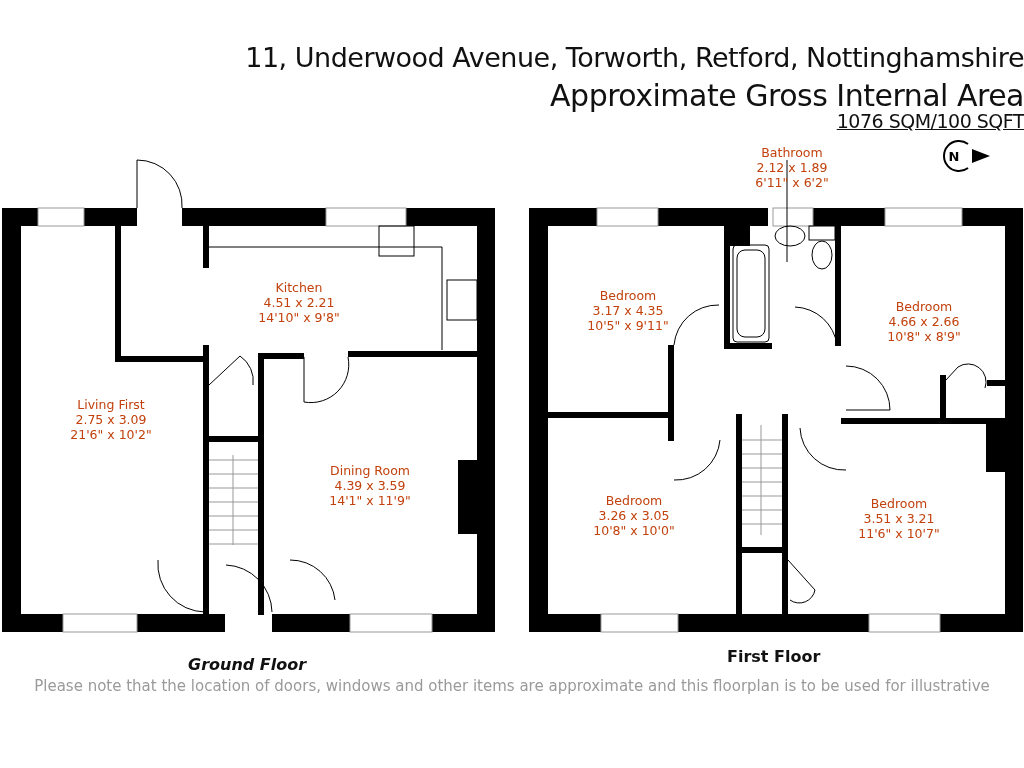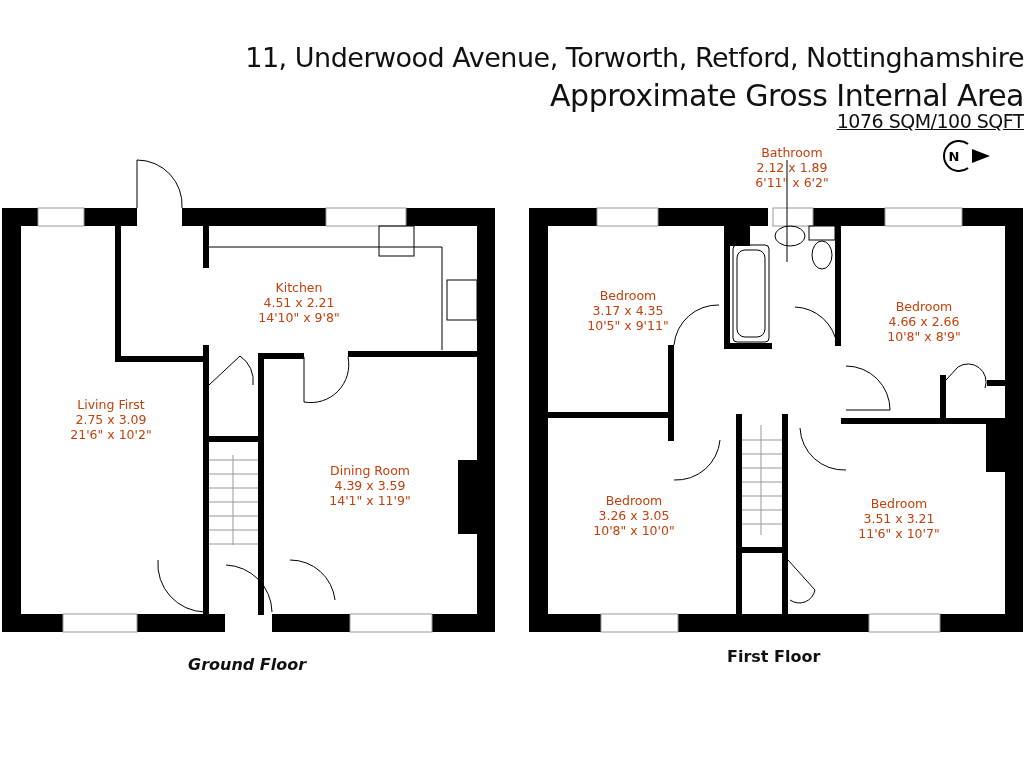--- a/index.html
+++ b/index.html
@@ -174,13 +174,14 @@
 <svg class="compass" viewBox="0 0 60 36">
   <path d="M36 6 A15 15 0 1 0 36 30" fill="none" stroke="#000" stroke-width="2"></path>
   <text x="22" y="23" font-size="13" font-weight="bold" text-anchor="middle" font-family="DejaVu Sans, sans-serif">N</text>
   <polygon points="40,11 58,18 40,25" fill="#000"></polygon>
 </svg>
 
 <div class="floor-label" style="left:188px;top:655px;font-style:italic;">Ground Floor</div>
 <div class="floor-label" style="left:727px;top:647px;">First Floor</div>
 
 <div class="disclaimer">
+  <span>Please note that the location of doors, windows and other items are approximate and this floorplan is to be used for illustrative</span>
 </div>
 
 </body></html>

